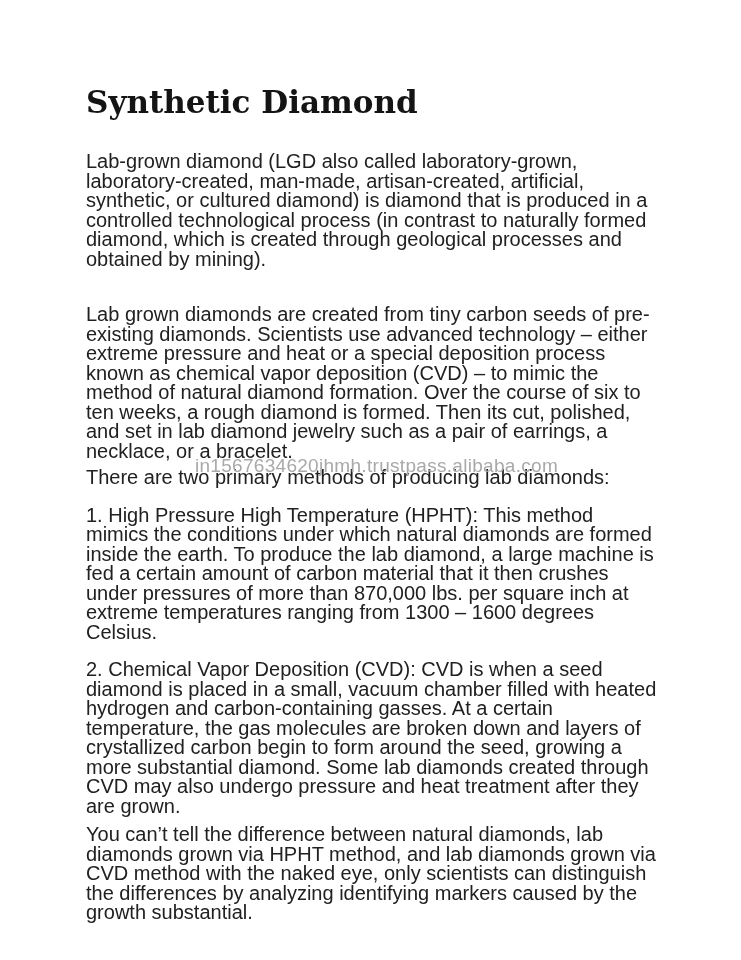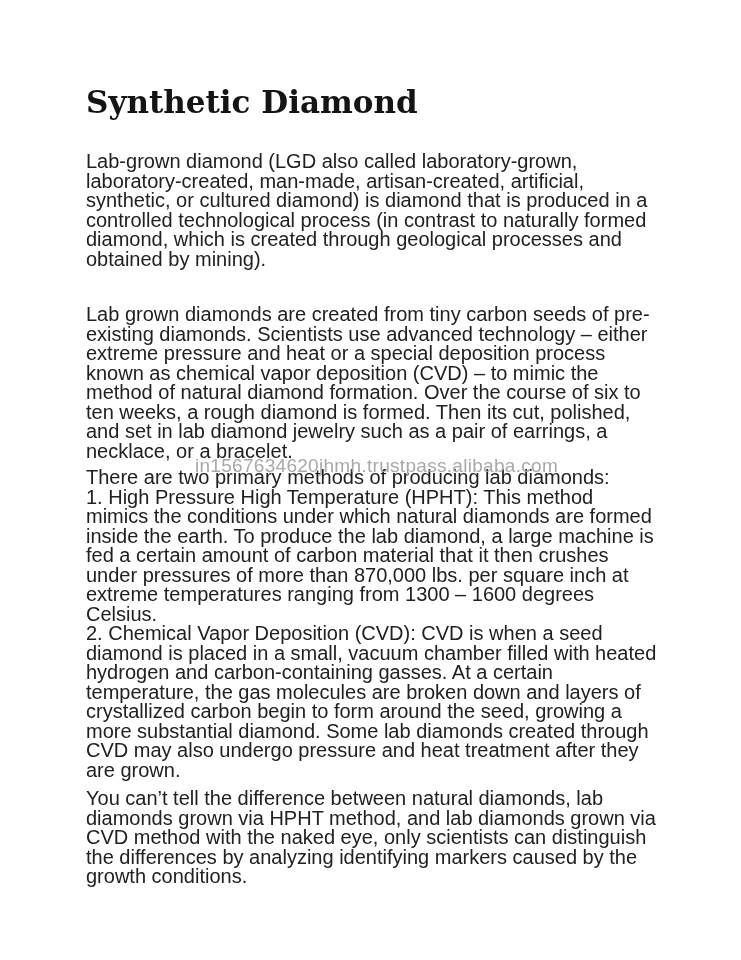--- a/index.html
+++ b/index.html
@@ -40,21 +40,21 @@
   .section-heading {
     font-family: "Liberation Sans", "DejaVu Sans", sans-serif;
     font-weight: 700;
     font-size: 29px;
     line-height: 34px;
     margin: 55px 0 0 0;
     color: #161616;
   }
   .p-first   { margin-top: 36px; }
   .p-methods { margin-top: 7px; }
-  .p-item    { margin-top: 0; }
+  .p-item    { margin-top: 18px; }
   .p-final   { margin-top: 9px; }
   .watermark {
     position: absolute;
     top: 456px;
     left: 50%;
     transform: translateX(-50%);
     font-size: 19px;
     line-height: 20px;
     color: #a9a9a9;
     white-space: nowrap;
@@ -73,17 +73,17 @@
 
 
     <p class="body-text p-first">Lab grown diamonds are created from tiny carbon seeds of pre-existing diamonds. Scientists use advanced technology – either extreme pressure and heat or a special deposition process known as chemical vapor deposition (CVD) – to mimic the method of natural diamond formation. Over the course of six to ten weeks, a rough diamond is formed. Then its cut, polished, and set in lab diamond jewelry such as a pair of earrings, a necklace, or a bracelet.</p>
 
     <p class="body-text p-methods">There are two primary methods of producing lab diamonds:</p>
 
     <p class="body-text p-item">1. High Pressure High Temperature (HPHT): This method mimics the conditions under which natural diamonds are formed inside the earth. To produce the lab diamond, a large machine is fed a certain amount of carbon material that it then crushes under pressures of more than 870,000 lbs. per square inch at extreme temperatures ranging from 1300 – 1600 degrees Celsius.</p>
 
     <p class="body-text p-item">2. Chemical Vapor Deposition (CVD): CVD is when a seed diamond is placed in a small, vacuum chamber filled with heated hydrogen and carbon-containing gasses. At a certain temperature, the gas molecules are broken down and layers of crystallized carbon begin to form around the seed, growing a more substantial diamond. Some lab diamonds created through CVD may also undergo pressure and heat treatment after they are grown.</p>
 
-    <p class="body-text p-final">You can’t tell the difference between natural diamonds, lab diamonds grown via HPHT method, and lab diamonds grown via CVD method with the naked eye, only scientists can distinguish the differences by analyzing identifying markers caused by the growth conditions.</p>
+    <p class="body-text p-final">You can’t tell the difference between natural diamonds, lab diamonds grown via HPHT method, and lab diamonds grown via CVD method with the naked eye, only scientists can distinguish the differences by analyzing identifying markers caused by the growth substantial.</p>
   </div>
 
   <div class="watermark">in1567634620jhmh.trustpass.alibaba.com</div>
 </div>
 
 </body></html>

